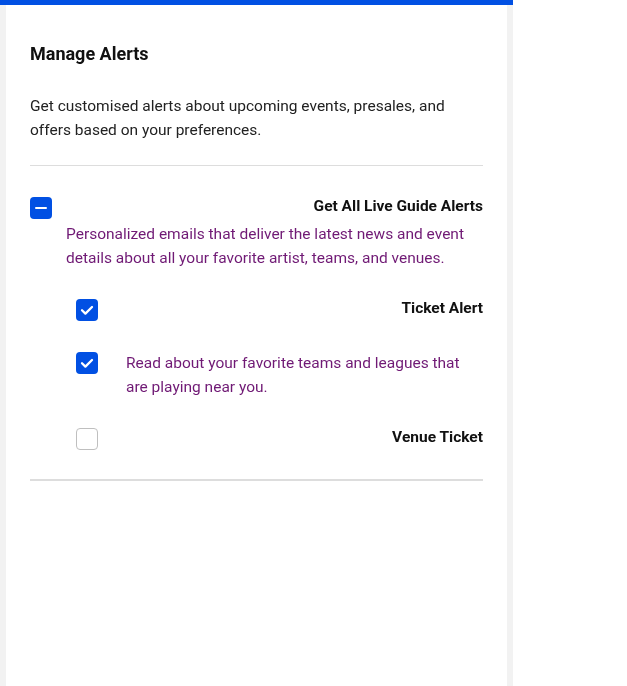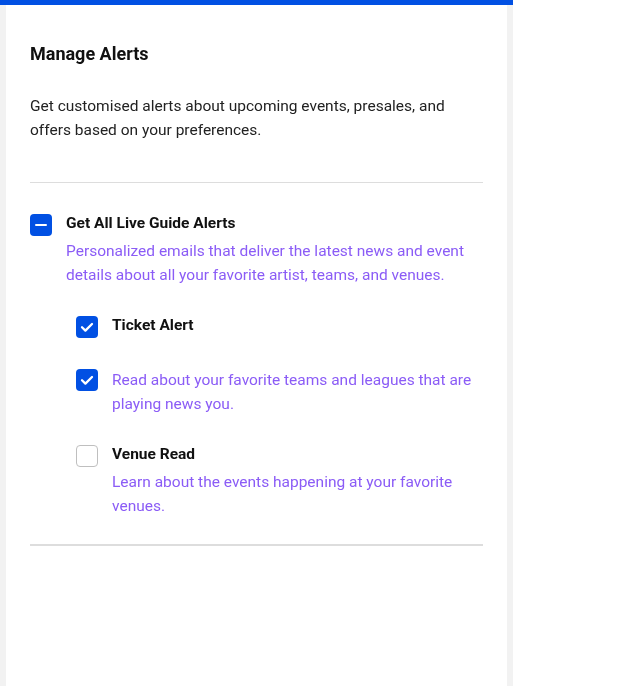--- a/index.html
+++ b/index.html
@@ -30,21 +30,21 @@
     .title {
       font-size: 18px;
       font-weight: 700;
       color: #111;
       margin-bottom: 30px;
     }
     .intro {
       font-size: 15.5px;
       line-height: 1.55;
       color: #222;
-      margin-bottom: 40px;
+      margin-bottom: 23px;
     }
     .divider {
       border: none;
       border-top: 1px solid #ddd;
       margin: 0;
     }
     .section {
       padding: 30px 0 26px 0;
     }
     .row {
@@ -79,37 +79,38 @@
     }
     .content {
       flex: 1;
     }
     .label {
       font-size: 15.5px;
       font-weight: 700;
       color: #111;
       line-height: 1.4;
       margin-bottom: 4px;
+      text-align: right;
     }
     .desc {
       font-size: 15.5px;
       line-height: 1.55;
-      color: #8b5cf6;
+      color: #701a75;
     }
     .sub-list {
       margin-top: 28px;
       margin-left: 46px;
       display: flex;
       flex-direction: column;
       gap: 28px;
     }
     .sub-row {
       display: flex;
       align-items: flex-start;
-      gap: 14px;
+      gap: 28px;
     }
   </style>
 </head>
 <body>
 
 <div class="modal">
 
   <h1 class="title">Manage Alerts</h1>
 
   <p class="intro">Get customised alerts about upcoming events, presales, and offers based on your preferences.</p>
@@ -140,29 +141,28 @@
         </div>
       </div>
 
       <div class="sub-row">
         <div class="check checked" role="checkbox" aria-checked="true">
           <svg width="14" height="14" viewBox="0 0 14 14">
               <path d="M2 7.2 L5.4 10.6 L12 4" stroke="#fff" stroke-width="2.3" fill="none" stroke-linecap="round" stroke-linejoin="round"></path>
             </svg>
         </div>
         <div class="content">
-          <div class="desc">Read about your favorite teams and leagues that are playing news you.</div>
+          <div class="desc">Read about your favorite teams and leagues that are playing near you.</div>
         </div>
       </div>
 
       <div class="sub-row">
         <div class="check unchecked" role="checkbox" aria-checked="false"></div>
         <div class="content">
-          <div class="label">Venue Read</div>
-          <div class="desc">Learn about the events happening at your favorite venues.</div>
+          <div class="label">Venue Ticket</div>
         </div>
       </div>
 
     </div>
   </div>
 
   <hr class="divider">
 
 
   <hr class="divider">

